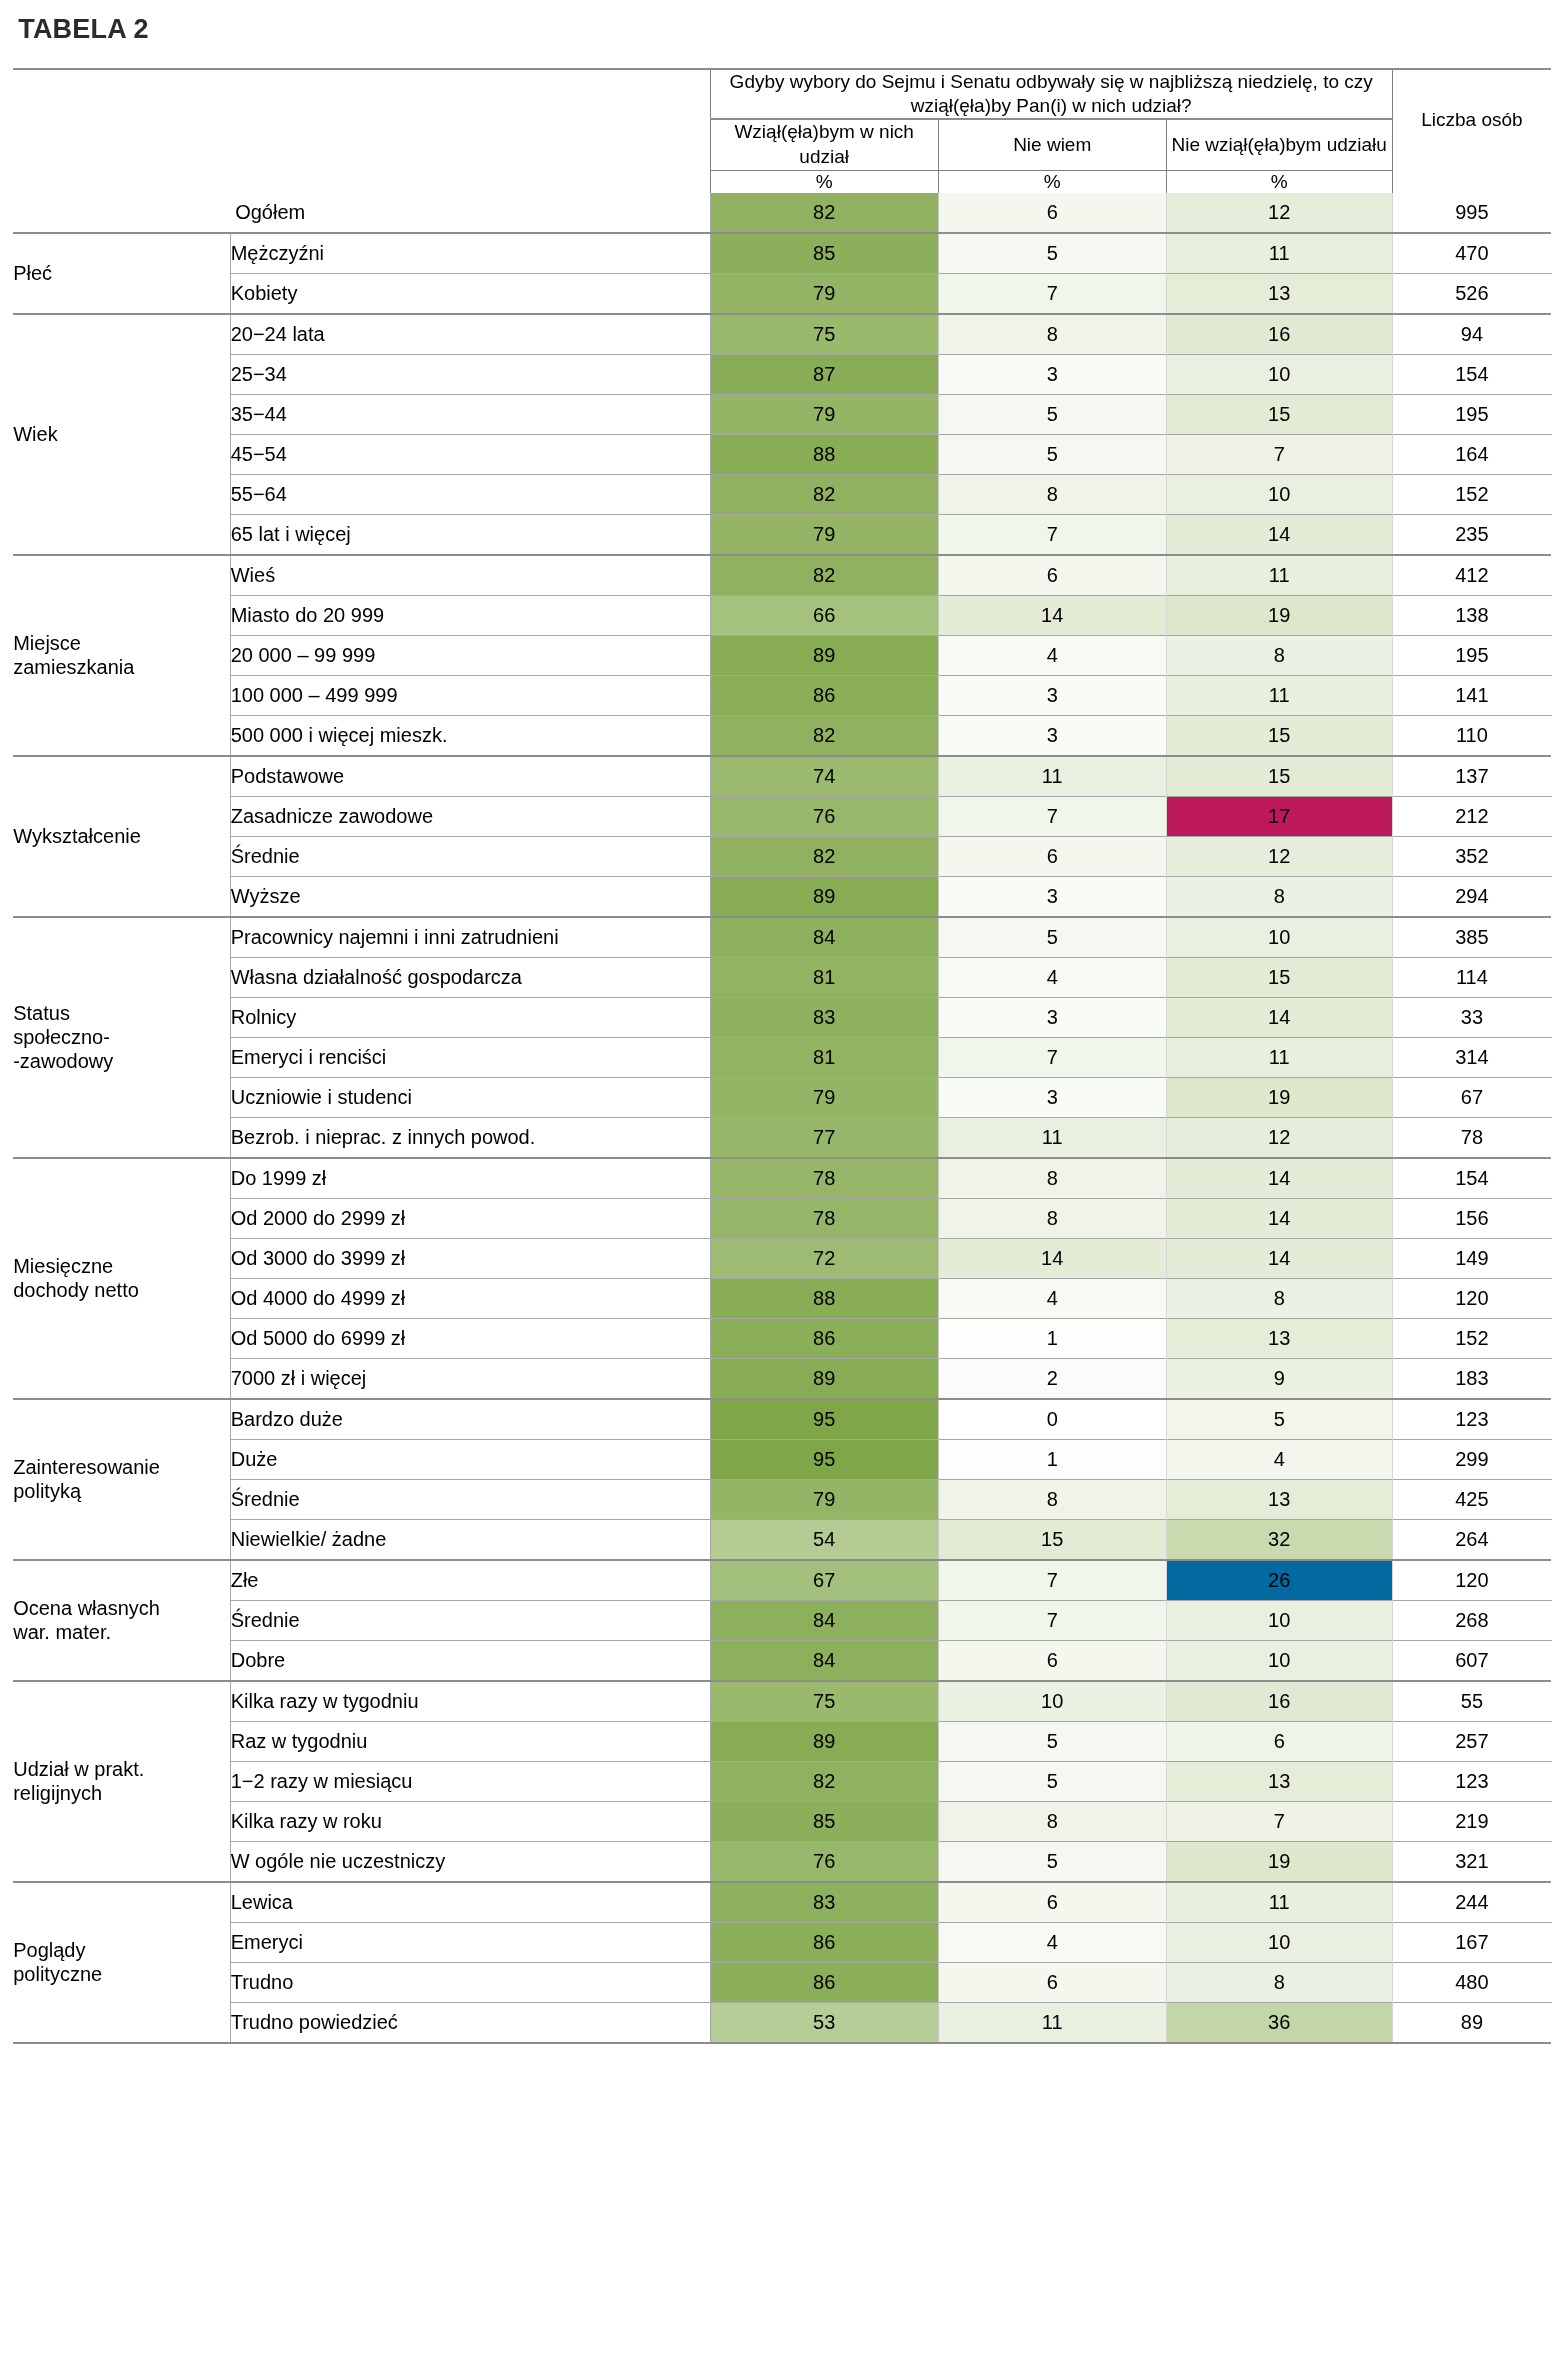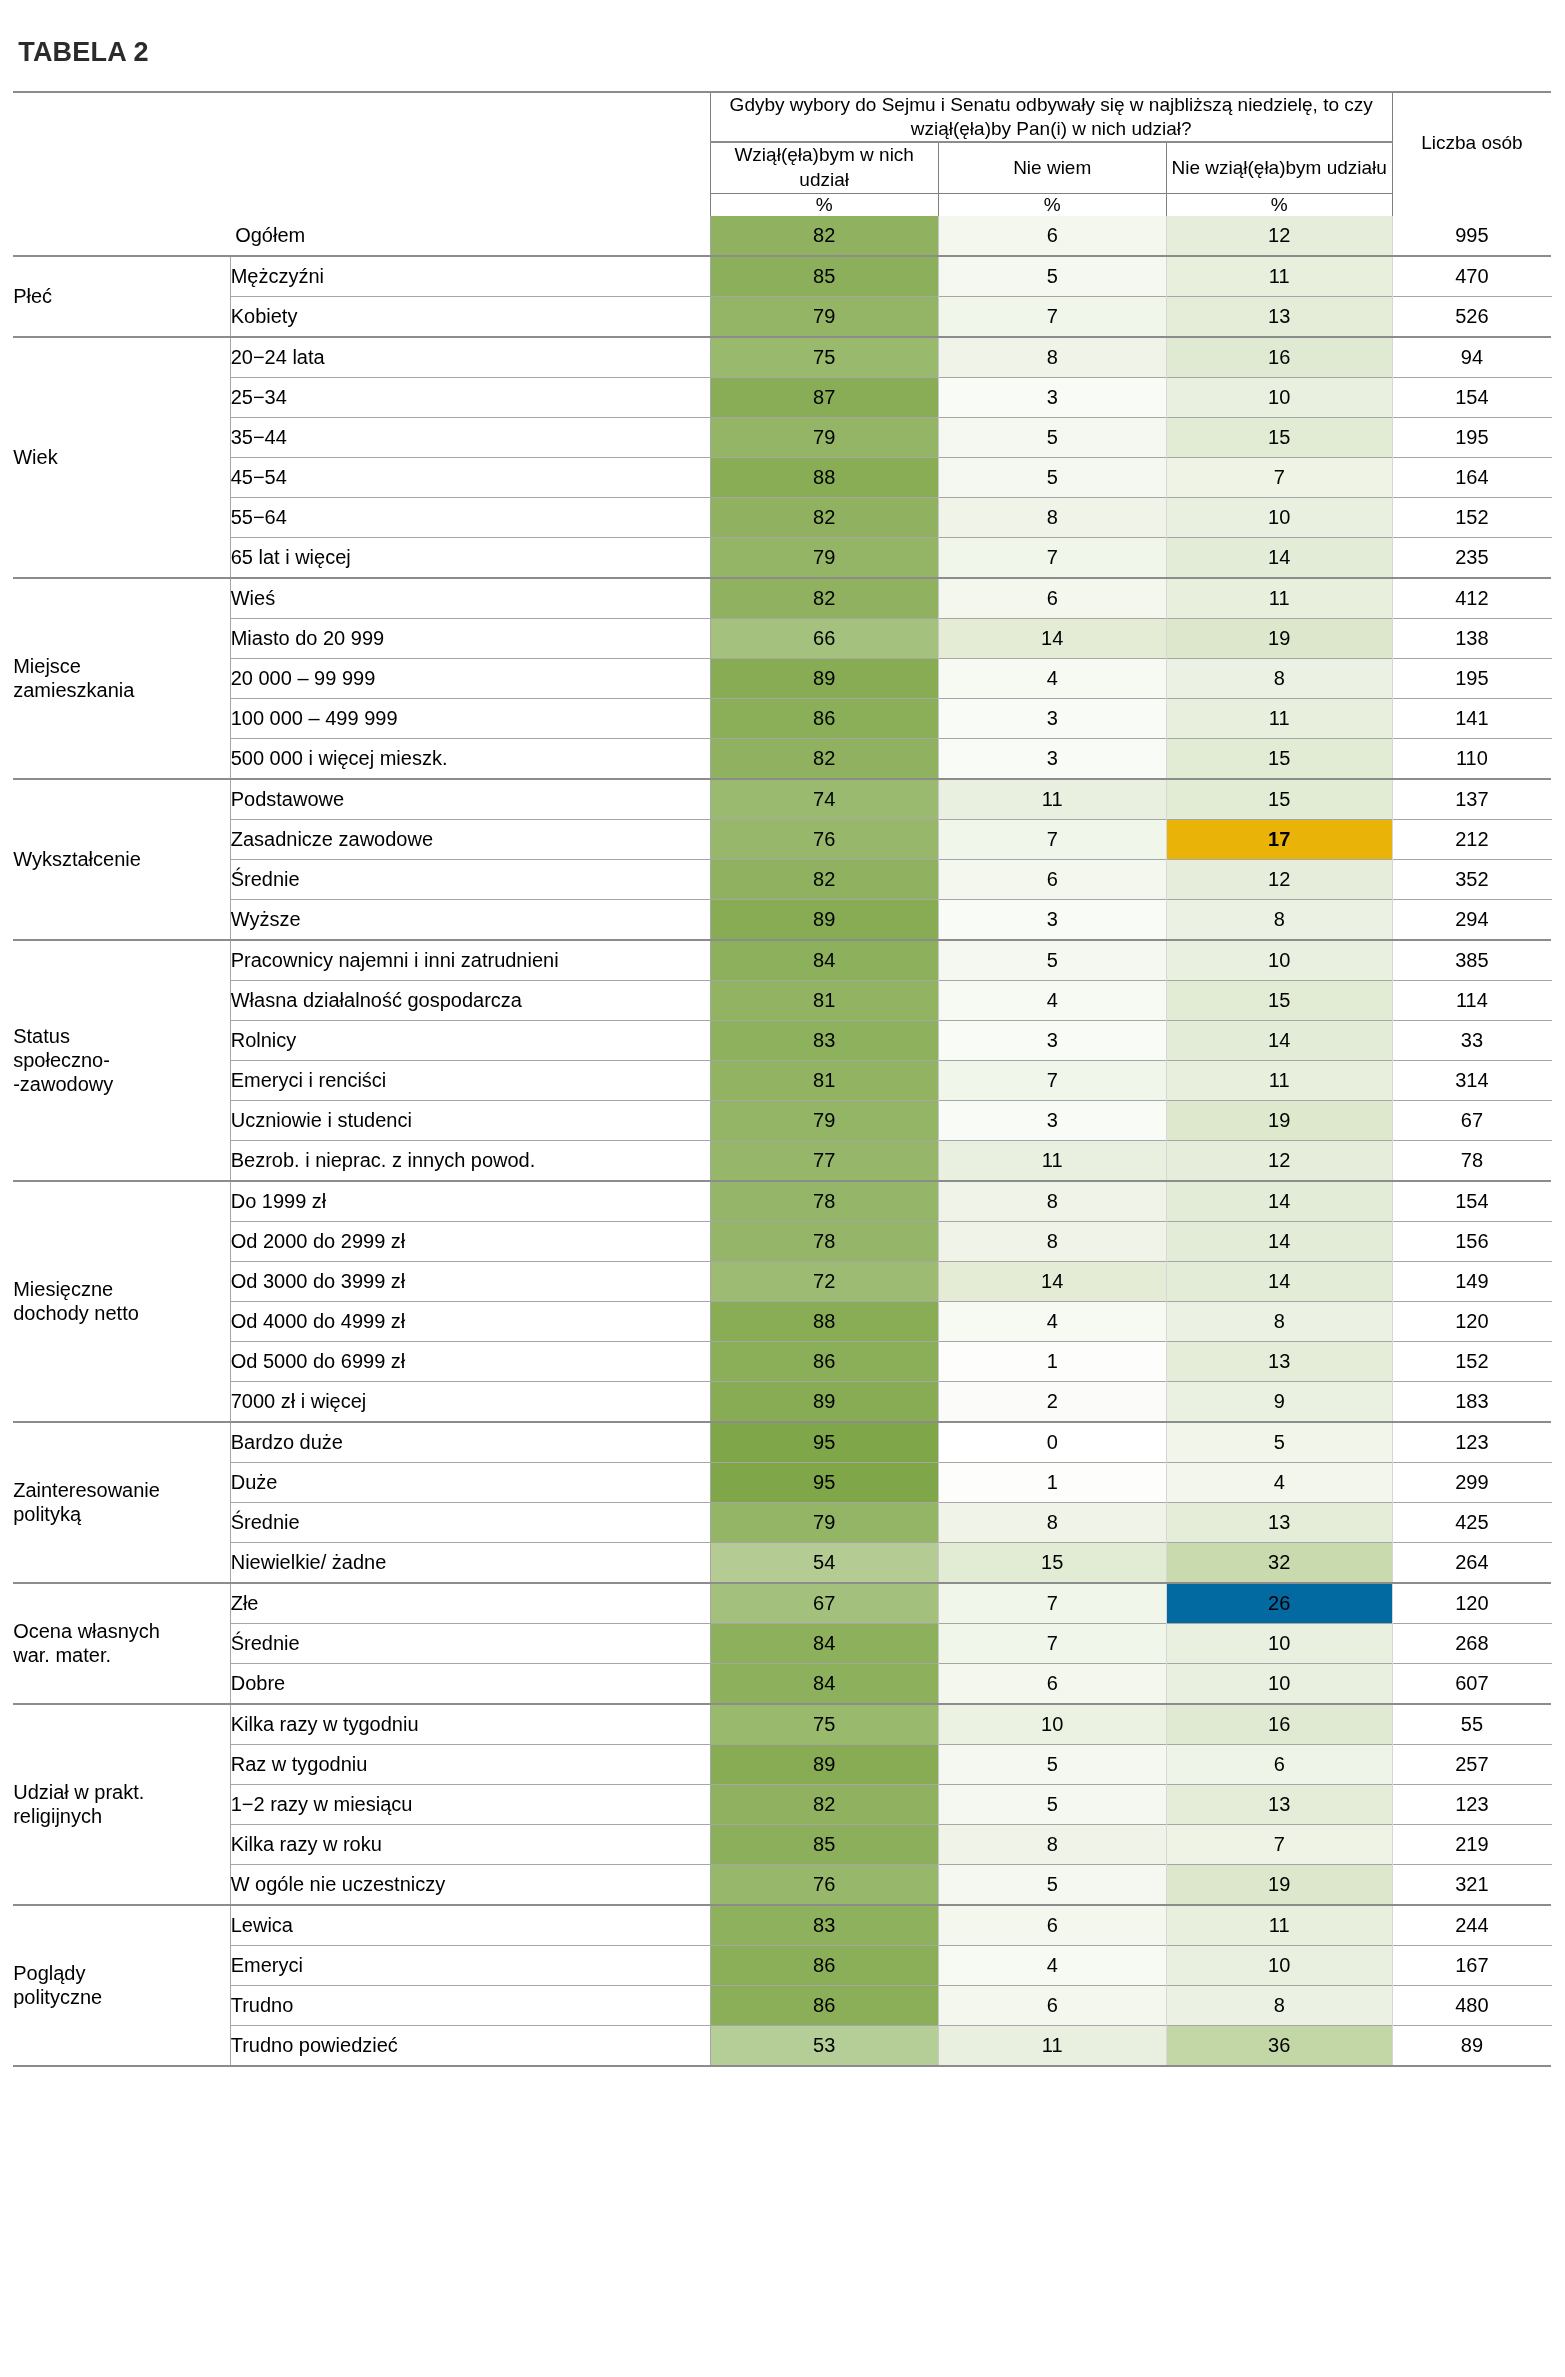--- a/index.html
+++ b/index.html
@@ -24,21 +24,20 @@
   }
 
   
   .table-title {
     font-size: 27px;
     font-weight: bold;
     letter-spacing: 0.2px;
     color: #2b2b2b;
     padding: 15px 0 0 5px;
     line-height: 1.1;
-    margin-top: 23px;
   }
 
   
   .tbl-wrap {
     margin-top: 23px;
   }
   table.cbos {
     border-collapse: collapse;
     table-layout: fixed;
     width: 1539px;
@@ -329,21 +328,21 @@
             <td class="val " style="background: rgb(226, 235, 212);">15</td>
             <td class="num">137</td>
           </tr>
           <tr class="rule-thin">
             <td colspan="6"></td>
           </tr>
           <tr class="drow">
             <td class="sub">Zasadnicze zawodowe</td>
             <td class="val v1" style="background: rgb(151, 184, 107);">76</td>
             <td class="val " style="background: rgb(241, 246, 234);">7</td>
-            <td class="val " style="background: #eab308; font-weight: bold;">17</td>
+            <td class="val " style="background: #be185d;">17</td>
             <td class="num">212</td>
           </tr>
           <tr class="rule-thin">
             <td colspan="6"></td>
           </tr>
           <tr class="drow">
             <td class="sub">Średnie</td>
             <td class="val v1" style="background: rgb(144, 178, 96);">82</td>
             <td class="val " style="background: rgb(243, 247, 237);">6</td>
             <td class="val " style="background: rgb(230, 238, 219);">12</td>

